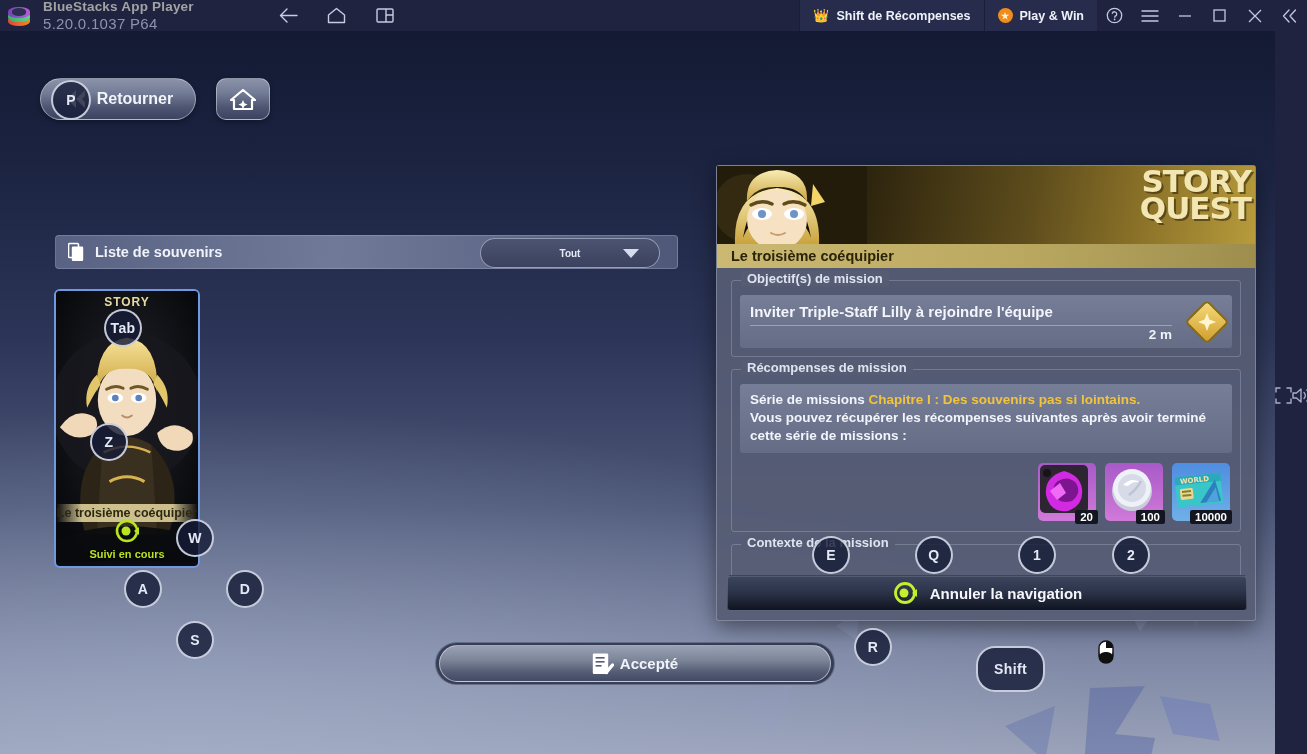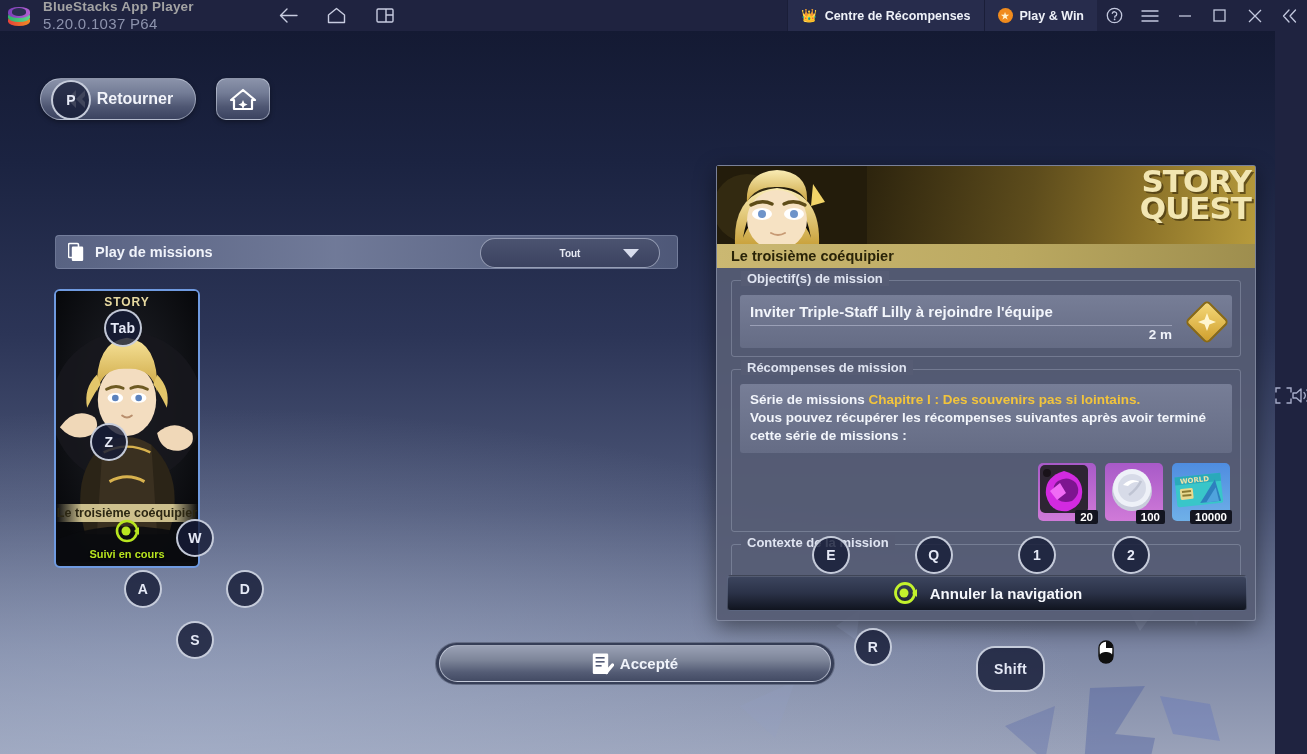--- a/index.html
+++ b/index.html
@@ -247,21 +247,21 @@
           <path d="M15 14 l1.4 3.2 3.2 1.4 -3.2 1.4 -1.4 3.2 -1.4 -3.2 -3.2 -1.4 3.2 -1.4 Z" fill="#fff"></path>
         </svg>
       </div>
     </div>
 
     <div class="mlbar">
       <svg width="18" height="20" viewBox="0 0 18 20">
         <rect x="0.5" y="1.5" width="10" height="14" rx="1.2" fill="none" stroke="#fff" stroke-width="1.6"></rect>
         <path d="M5 4.5 h9 a1.2 1.2 0 0 1 1.2 1.2 v12 a1.2 1.2 0 0 1 -1.2 1.2 h-9 a1.2 1.2 0 0 1 -1.2 -1.2 v-12 a1.2 1.2 0 0 1 1.2 -1.2z" fill="#fff"></path>
       </svg>
-      <span class="lbl">Play de missions</span>
+      <span class="lbl">Liste de souvenirs</span>
       <div class="dd">
         <span>Tout</span>
         <span class="car"></span>
       </div>
     </div>
 
     <div class="card">
       <svg class="hero" viewBox="0 0 146 279" preserveAspectRatio="xMidYMid slice">
         <defs>
           <radialGradient id="cg" cx="50%" cy="42%" r="62%">
@@ -502,21 +502,21 @@
         <svg width="18" height="17" viewBox="0 0 18 17">
             <rect x="1" y="2" width="16" height="13" rx="1.2" fill="none" stroke="currentColor" stroke-width="1.4"></rect>
             <path d="M10 2 V15 M10 8 H17" stroke="currentColor" stroke-width="1.4"></path>
           </svg>
       </div>
     </div>
 
     <div class="tb-right">
       <div class="tb-pill">
         <span class="crown">👑</span>
-        <span>Centre de  Récompenses</span>
+        <span>Shift de  Récompenses</span>
       </div>
       <div class="tb-pill">
         <span class="pw-dot">★</span>
         <span>Play &amp; Win</span>
       </div>
       <div class="tb-sys">
         <div class="tb-sysbtn">
           <svg width="17" height="17" viewBox="0 0 17 17">
               <circle cx="8.5" cy="8.5" r="7.2" fill="none" stroke="currentColor" stroke-width="1.3"></circle>
               <path d="M6.3 6.3 a2.3 2.3 0 1 1 2.6 3 v1" fill="none" stroke="currentColor" stroke-width="1.3" stroke-linecap="round"></path>

